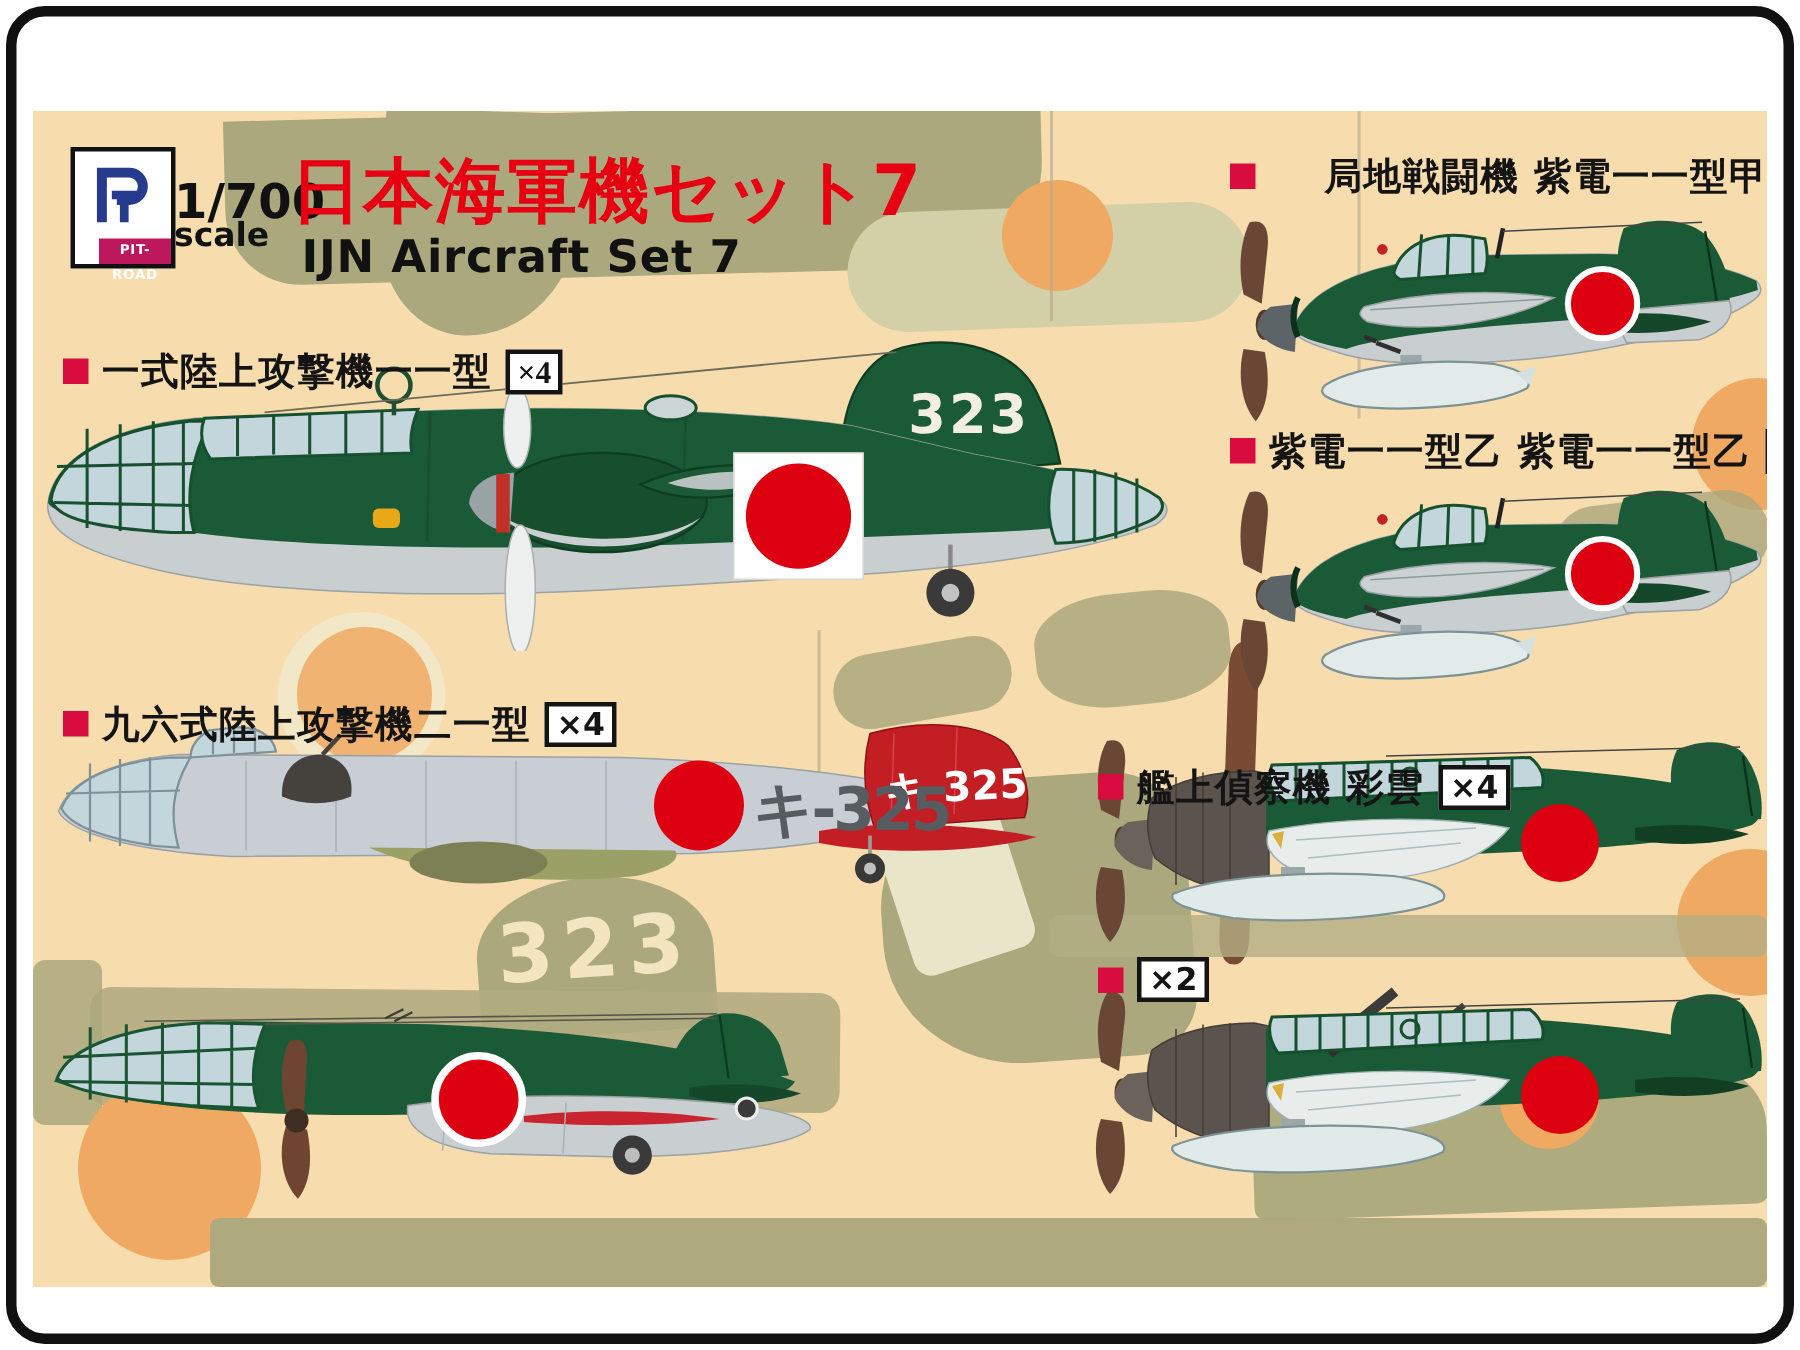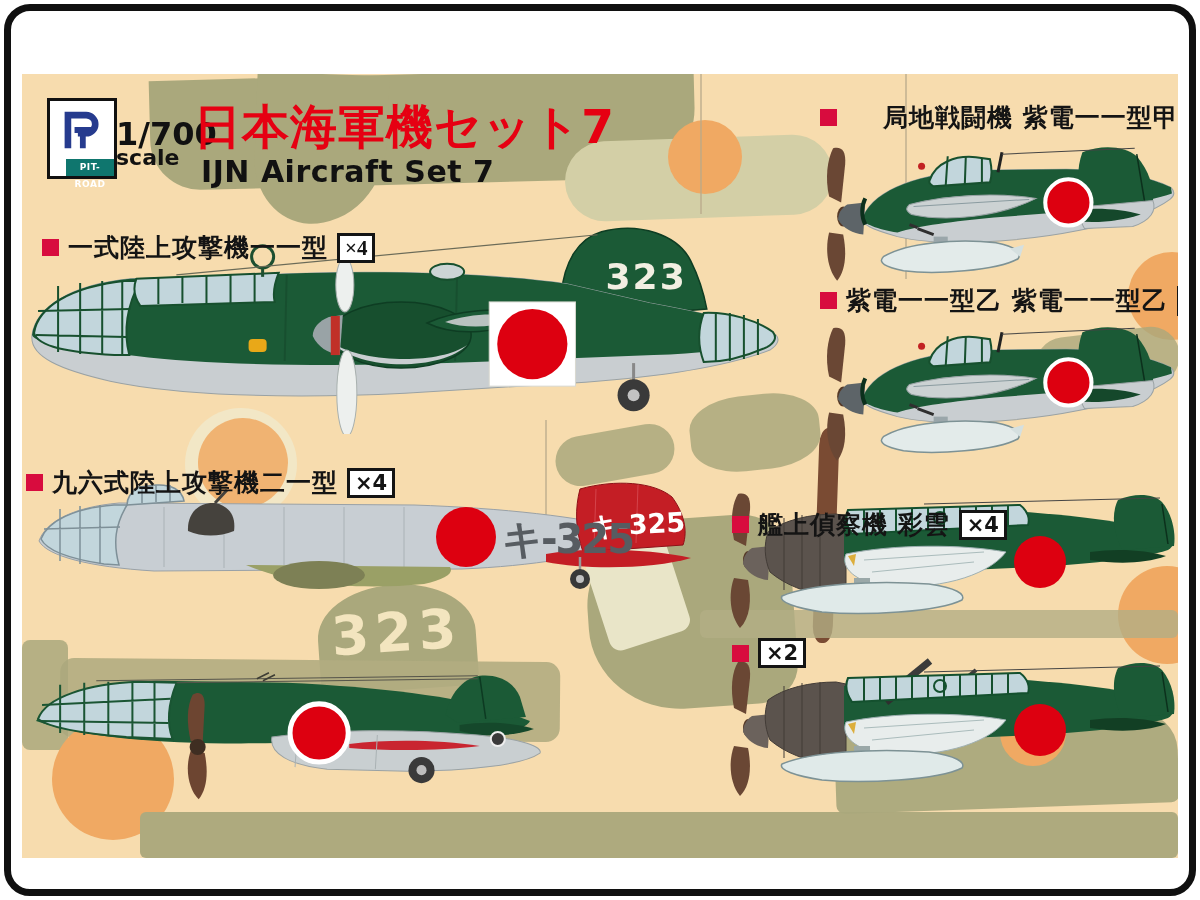--- a/index.html
+++ b/index.html
@@ -15,21 +15,21 @@
   .panel{position:absolute;left:22px;top:74px;width:1156px;height:784px;background:var(--panel-tan);overflow:hidden;}
   
   .ghost{position:absolute;z-index:1;}
   .circle{border-radius:50%;}
   .bg-line{position:absolute;z-index:1;width:2px;background:#b9a98a;opacity:.65;}
   .ghost-323-text{font-weight:bold;font-size:54px;color:#f3e5bf;letter-spacing:6px;text-align:center;padding-top:16px;}
   
   .logo{position:absolute;left:25px;top:24px;width:64px;height:75px;border:3px solid #111;background:#fff;
     display:flex;flex-direction:column;z-index:3;}
   .logo-glyph{flex:1;display:flex;align-items:center;justify-content:center;}
-  .logo-band{height:17px;background:#0f766e;color:#fff;font-size:9px;font-weight:bold;text-align:center;line-height:17px;letter-spacing:.5px;margin-left:16px;}
+  .logo-band{height:17px;background:#be185d;color:#fff;font-size:9px;font-weight:bold;text-align:center;line-height:17px;letter-spacing:.5px;margin-left:16px;}
   .scale-block{position:absolute;left:94px;top:46px;z-index:3;color:#111;font-weight:bold;line-height:.88;}
   .scale-1{font-size:32px;} .scale-2{font-size:22px;}
   .title-jp{position:absolute;left:172px;top:22px;z-index:3;font-size:47px;font-weight:bold;color:var(--title-red);letter-spacing:1px;white-space:nowrap;}
   .title-en{position:absolute;left:179px;top:80px;z-index:3;font-size:30px;font-weight:bold;color:#111;letter-spacing:.5px;white-space:nowrap;text-align:center;}
   
   .label-row{position:absolute;display:flex;align-items:center;gap:9px;z-index:3;white-space:nowrap;}
   .bullet{width:17px;height:17px;background:var(--label-red);flex:0 0 auto;}
   .label-text{font-weight:bold;font-size:25px;color:#141414;letter-spacing:1px;}
   .qty-box{border:3px solid #141414;background:#fff;font-weight:bold;font-size:21px;line-height:24px;padding:0 5px;color:#141414;}
   
@@ -92,21 +92,21 @@
       <div class="scale-2">scale</div>
     </div>
     <div class="title-jp">日本海軍機セット7</div>
     <div class="title-en">IJN Aircraft Set 7</div>
 
     <div class="label-row" style="left:20px;top:157px;font-family:Liberation Serif, serif;">
       <span class="bullet"></span>
       <span class="label-text">一式陸上攻撃機一一型</span>
       <span class="qty-box">×4</span>
     </div>
-    <div class="label-row" style="left:4px;top:392px;">
+    <div class="label-row" style="left:20px;top:392px;">
       <span class="bullet"></span>
       <span class="label-text">九六式陸上攻撃機二一型</span>
       <span class="qty-box">×4</span>
     </div>
     <div class="label-row" style="left:798px;top:27px;gap:46px;">
       <span class="bullet"></span>
       <span class="label-text">局地戦闘機 紫電一一型甲</span>
       <span class="qty-box">×4</span>
     </div>
     <div class="label-row" style="left:798px;top:210px;">

